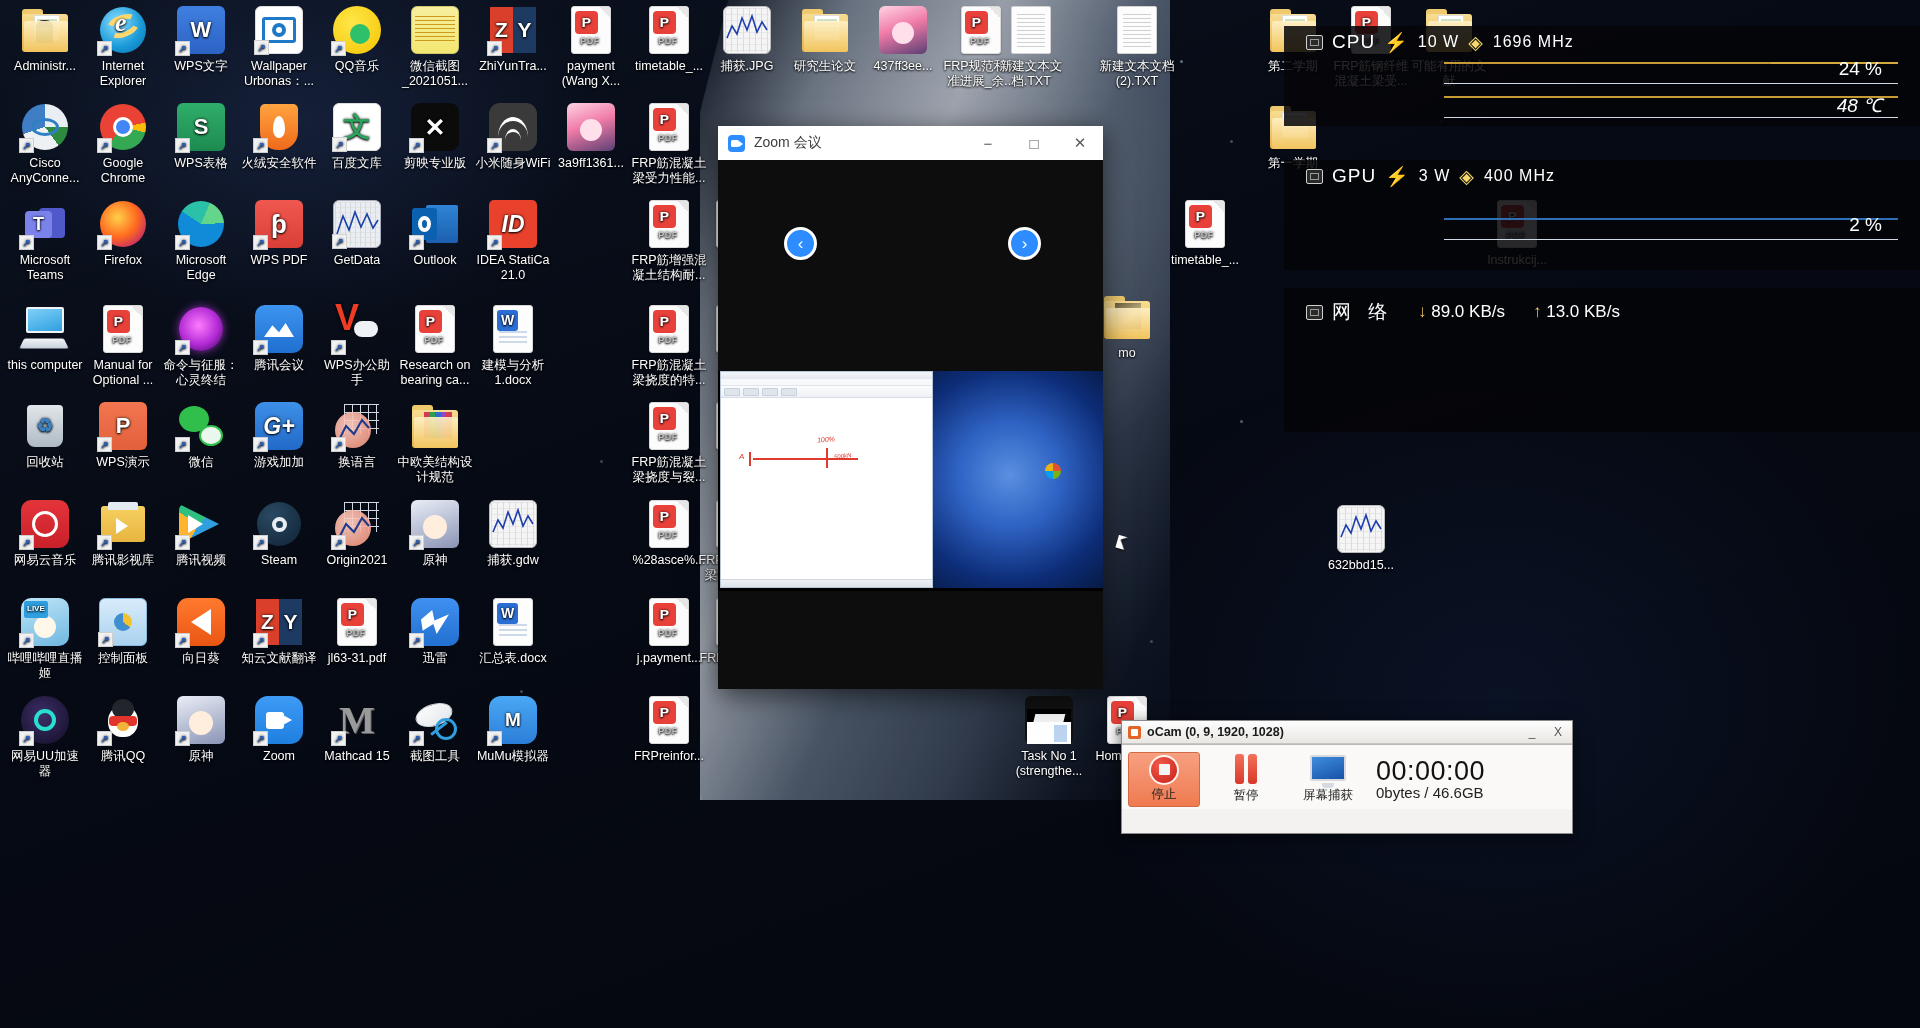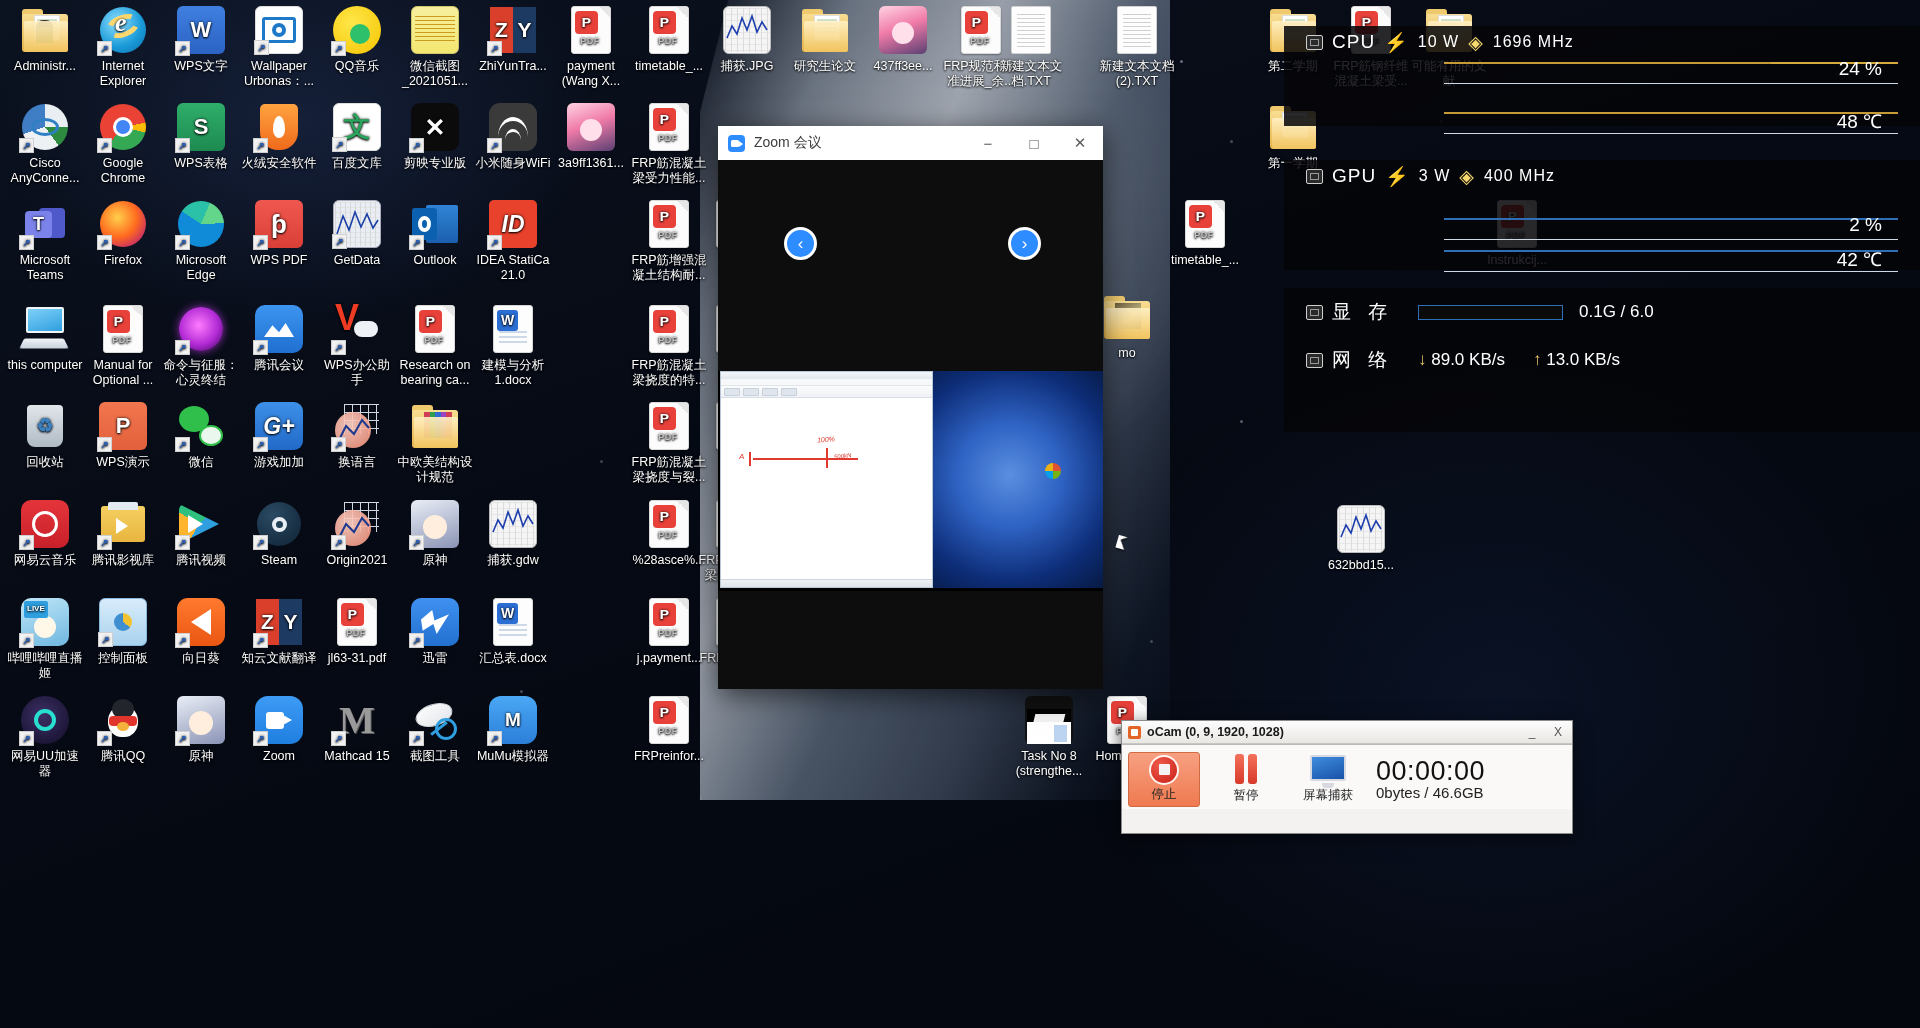--- a/index.html
+++ b/index.html
@@ -1004,21 +1004,21 @@
       </div>
       <div class="icon-cell" style="left: 1010px; top: 696px;">
         <div class="icon-art" style="background: rgb(17, 17, 17);">
           <div style="width: 44px; height: 22px; background: rgb(0, 0, 0); position: relative;">
             <div style="position:absolute;left:7px;top:5px;width:30px;height:11px;background:#f2f2f2;transform:skewX(-14deg);"></div>
           </div>
           <div style="position: absolute; left: 2px; bottom: 0px; width: 44px; height: 22px; background: rgb(255, 255, 255);">
             <div style="position:absolute;right:4px;bottom:2px;width:13px;height:17px;background:#bcd4ef;"></div>
           </div>
         </div>
-        <span class="icon-label">Task No 8 (strengthe...</span>
+        <span class="icon-label">Task No 1 (strengthe...</span>
       </div>
       <div class="icon-cell" style="left: 1088px; top: 696px;">
         <div class="icon-art" style="background: none;">
           <div style="position: relative; width: 40px; height: 48px; background: rgb(252, 252, 252); border: 1px solid rgb(218, 218, 218); border-radius: 3px; box-shadow: rgba(0, 0, 0, 0.35) 0px 1px 2px;">
             <div style="position: absolute; left: 3px; top: 4px; width: 23px; height: 23px; background: rgb(232, 65, 58); border-radius: 4px; color: rgb(255, 255, 255); font-size: 16px; display: flex; align-items: center; justify-content: center; font-weight: bold;">ᴘ</div>
             <div style="position: absolute; left: 0px; right: 2px; bottom: 5px; text-align: center; font-size: 9px; color: rgb(194, 194, 194); font-weight: bold; letter-spacing: 0.5px;">PDF</div>
             <div style="position: absolute; right: 0px; top: 0px; width: 11px; height: 11px; background: linear-gradient(225deg, rgb(231, 231, 231) 50%, rgb(252, 252, 252) 50%);"></div>
           </div>
         </div>
         <span class="icon-label">Home Num</span>
@@ -1071,59 +1071,44 @@
       <span class="mon-bolt">⚡</span>
       <span class="mon-stat">10 W</span>
       <span class="mon-bolt">◈</span>
       <span class="mon-stat">1696 MHz</span>
     </div>
     <div class="graph">
       <div class="line" style="background:linear-gradient(90deg,#c79a35 0 72%, #d6a93f 72% 100%);top:2px;"></div>
       <div class="axis"></div>
       <div class="graph-val" style="top:-2px;">24 %</div>
     </div>
-    <div class="graph" style="margin-top:26px;">
+    <div class="graph" style="margin-top:10px;font-style:italic;">
       <div class="line" style="top:2px;"></div>
       <div class="axis"></div>
       <div class="graph-val" style="top:-2px;">48 ℃</div>
     </div>
   </div>
 
   <div class="mon-panel" id="mon-gpu">
     <div class="mon-head">
       <span class="mon-chipicon"></span>
       <span>GPU</span>
       <span class="mon-bolt">⚡</span>
       <span class="mon-stat">3 W</span>
       <span class="mon-bolt">◈</span>
       <span class="mon-stat">400 MHz</span>
     </div>
     <div class="graph" style="margin-top:28px;">
       <div class="line" style="background:#2e6fb7;top:2px;"></div>
       <div class="axis"></div>
       <div class="graph-val" style="top:-2px;">2 %</div>
     </div>
-    <div class="graph" style="margin-top:8px;">
-      <div class="line" style="background:#2e6fb7;top:2px;"></div>
-      <div class="axis"></div>
-      <div class="graph-val" style="top:-2px;">42 ℃</div>
-    </div>
   </div>
 
   <div class="mon-panel" id="mon-mem">
-    <div class="row">
-      <span class="rlabel">
-        <span class="mon-chipicon"></span>
-        <span>显 存</span>
-      </span>
-      <span class="bar-outer blue">
-        <span class="bar-fill blue" id="vram-fill" style="width: 2%;"></span>
-      </span>
-      <span class="rval">0.1G / 6.0</span>
-    </div>
     <div class="row">
       <span class="rlabel">
         <span class="mon-chipicon"></span>
         <span>网 络</span>
       </span>
       <span class="rval">
         <span class="net-down">↓</span>
         <span>89.0 KB/s</span>
       </span>
       <span class="rval" style="margin-left:12px;">

